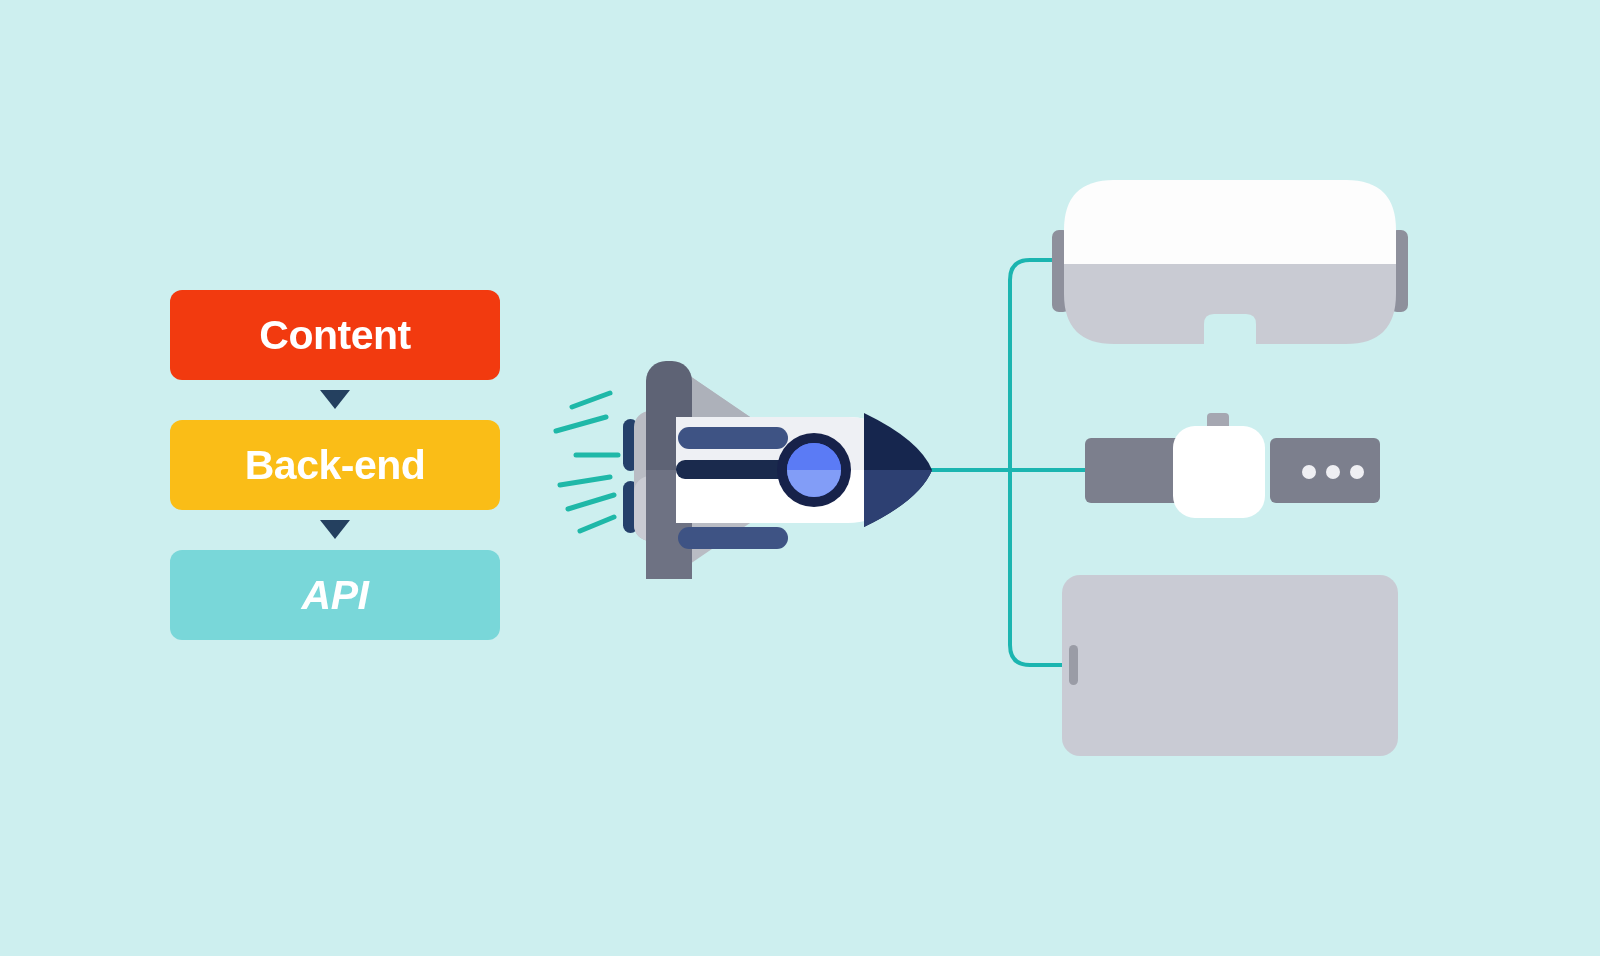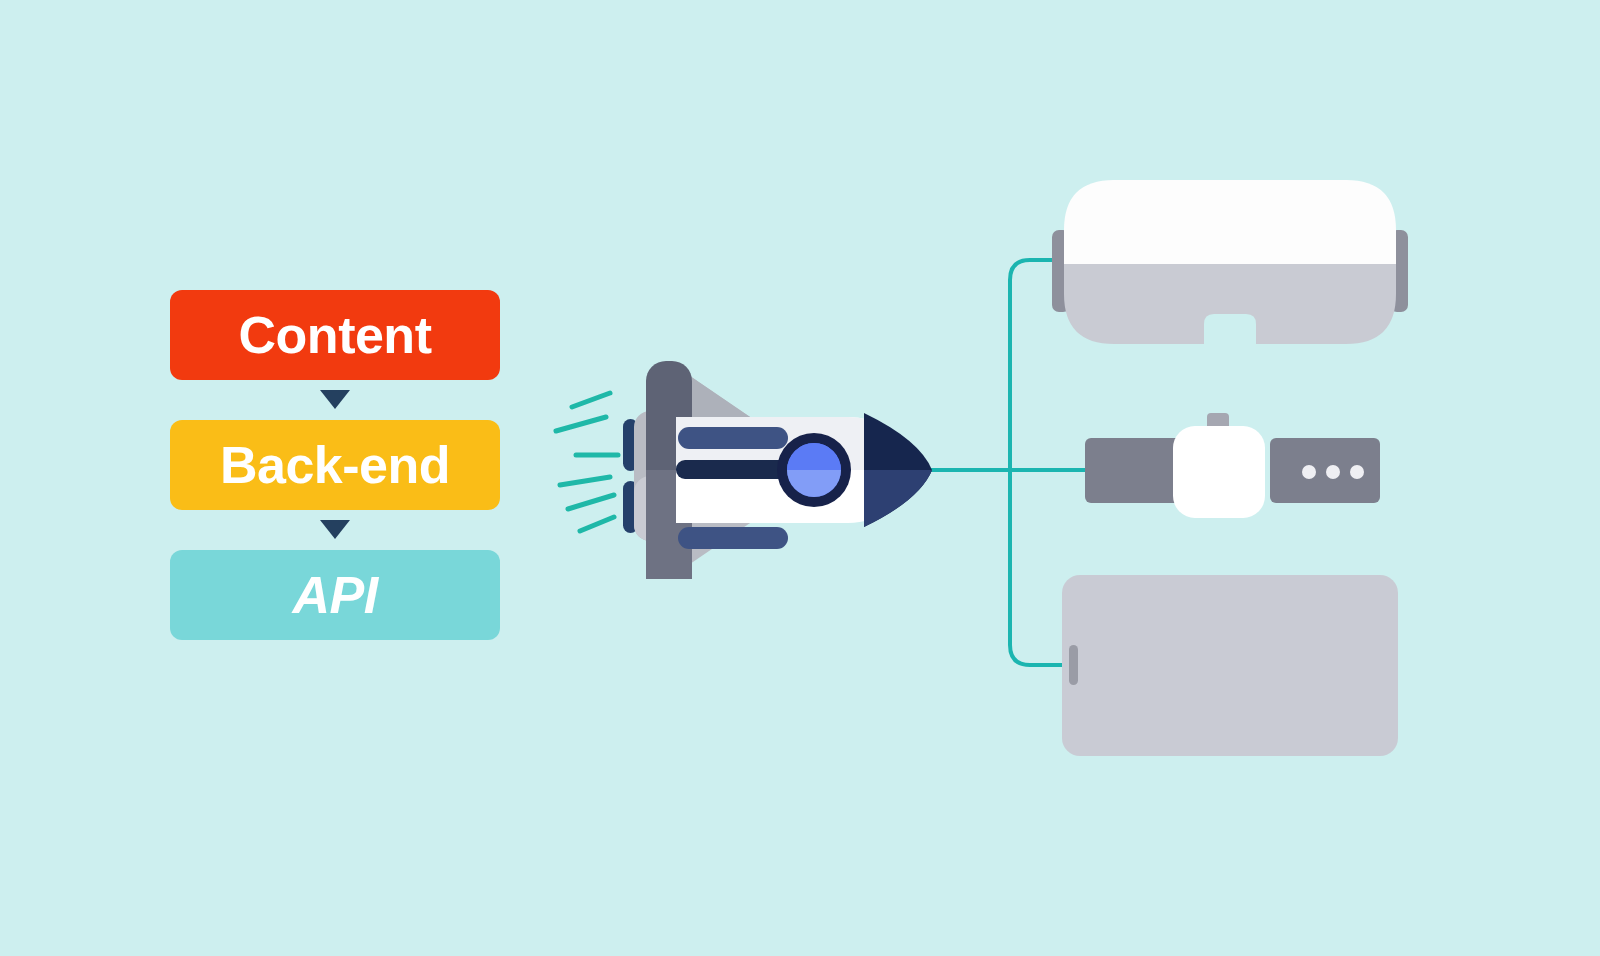--- a/index.html
+++ b/index.html
@@ -34,21 +34,21 @@
     left: 0;
     width: 330px;
     height: 90px;
     border-radius: 12px;
     display: flex;
     align-items: center;
     justify-content: center;
     box-sizing: border-box;
   }
   .layer-label {
-    font-size: 52px;
+    font-size: 41px;
     font-weight: bold;
     color: #FFFFFF;
     letter-spacing: -0.5px;
     line-height: 1;
     white-space: nowrap;
   }
   #layer-box-0 { top: 0px;   background: #F23A0F; }
   #layer-box-1 { top: 130px; background: #FABD17; }
   #layer-box-2 { top: 260px; background: #79D7D9; }
 

